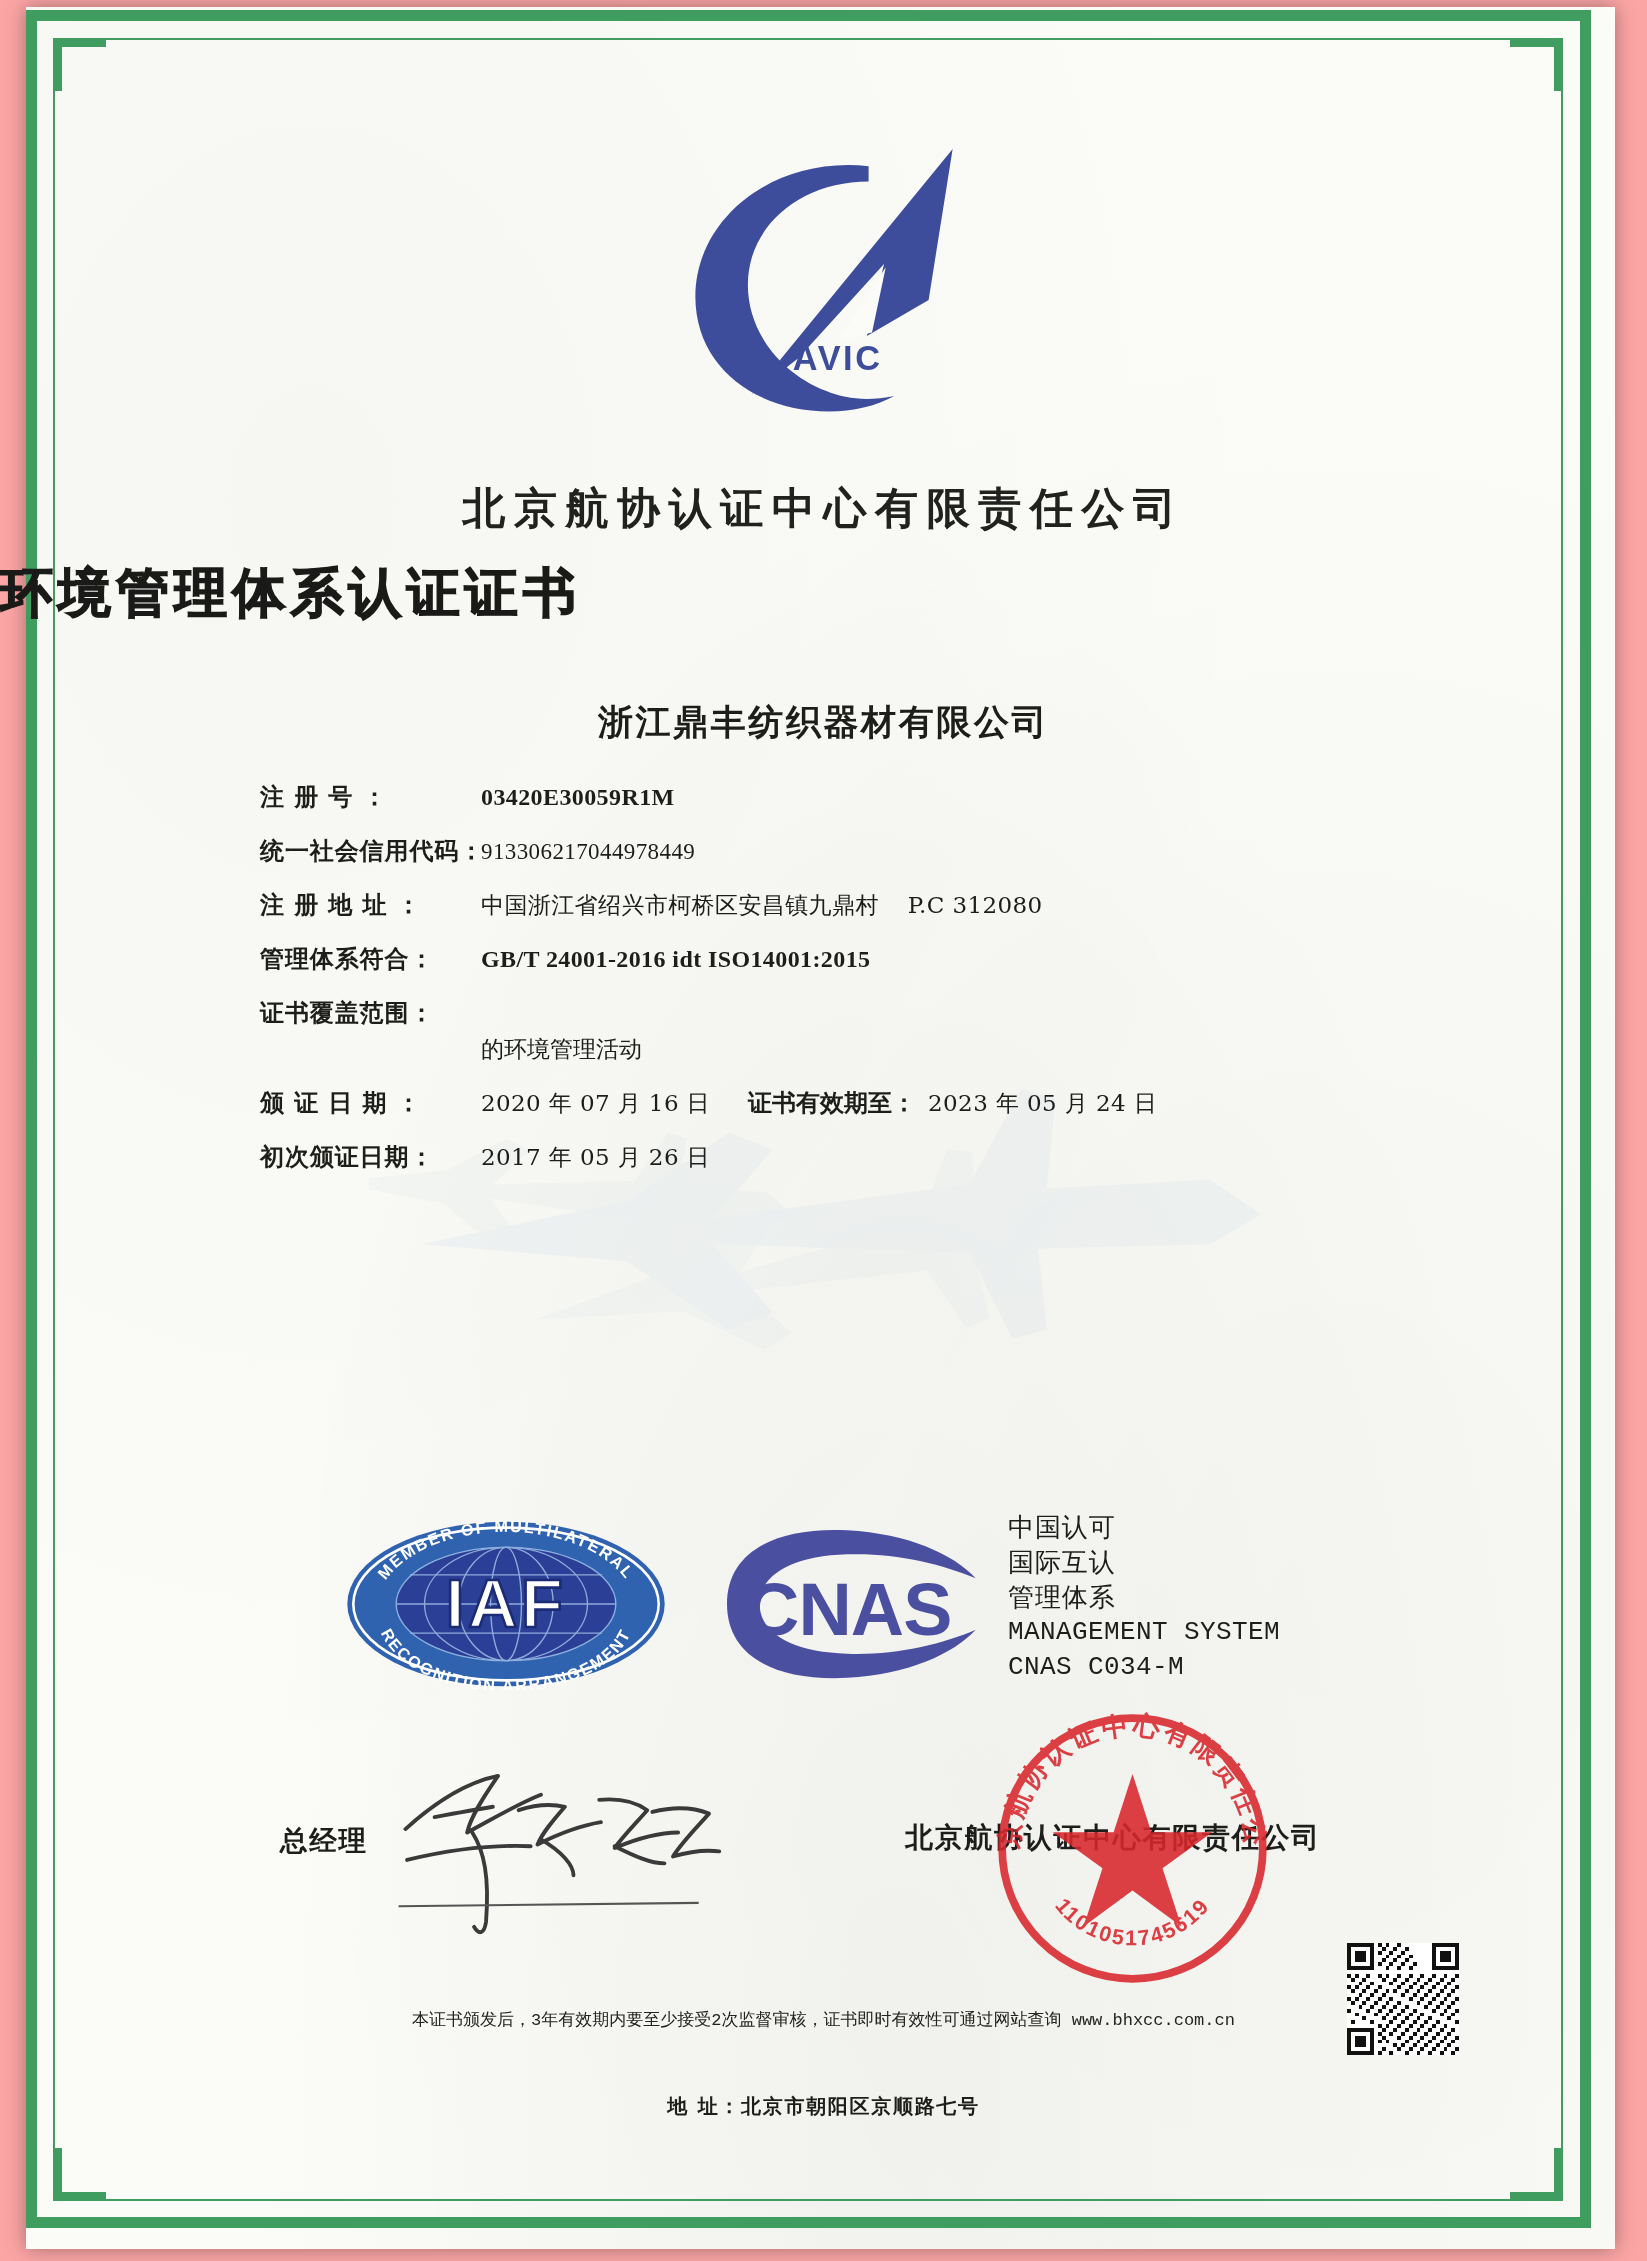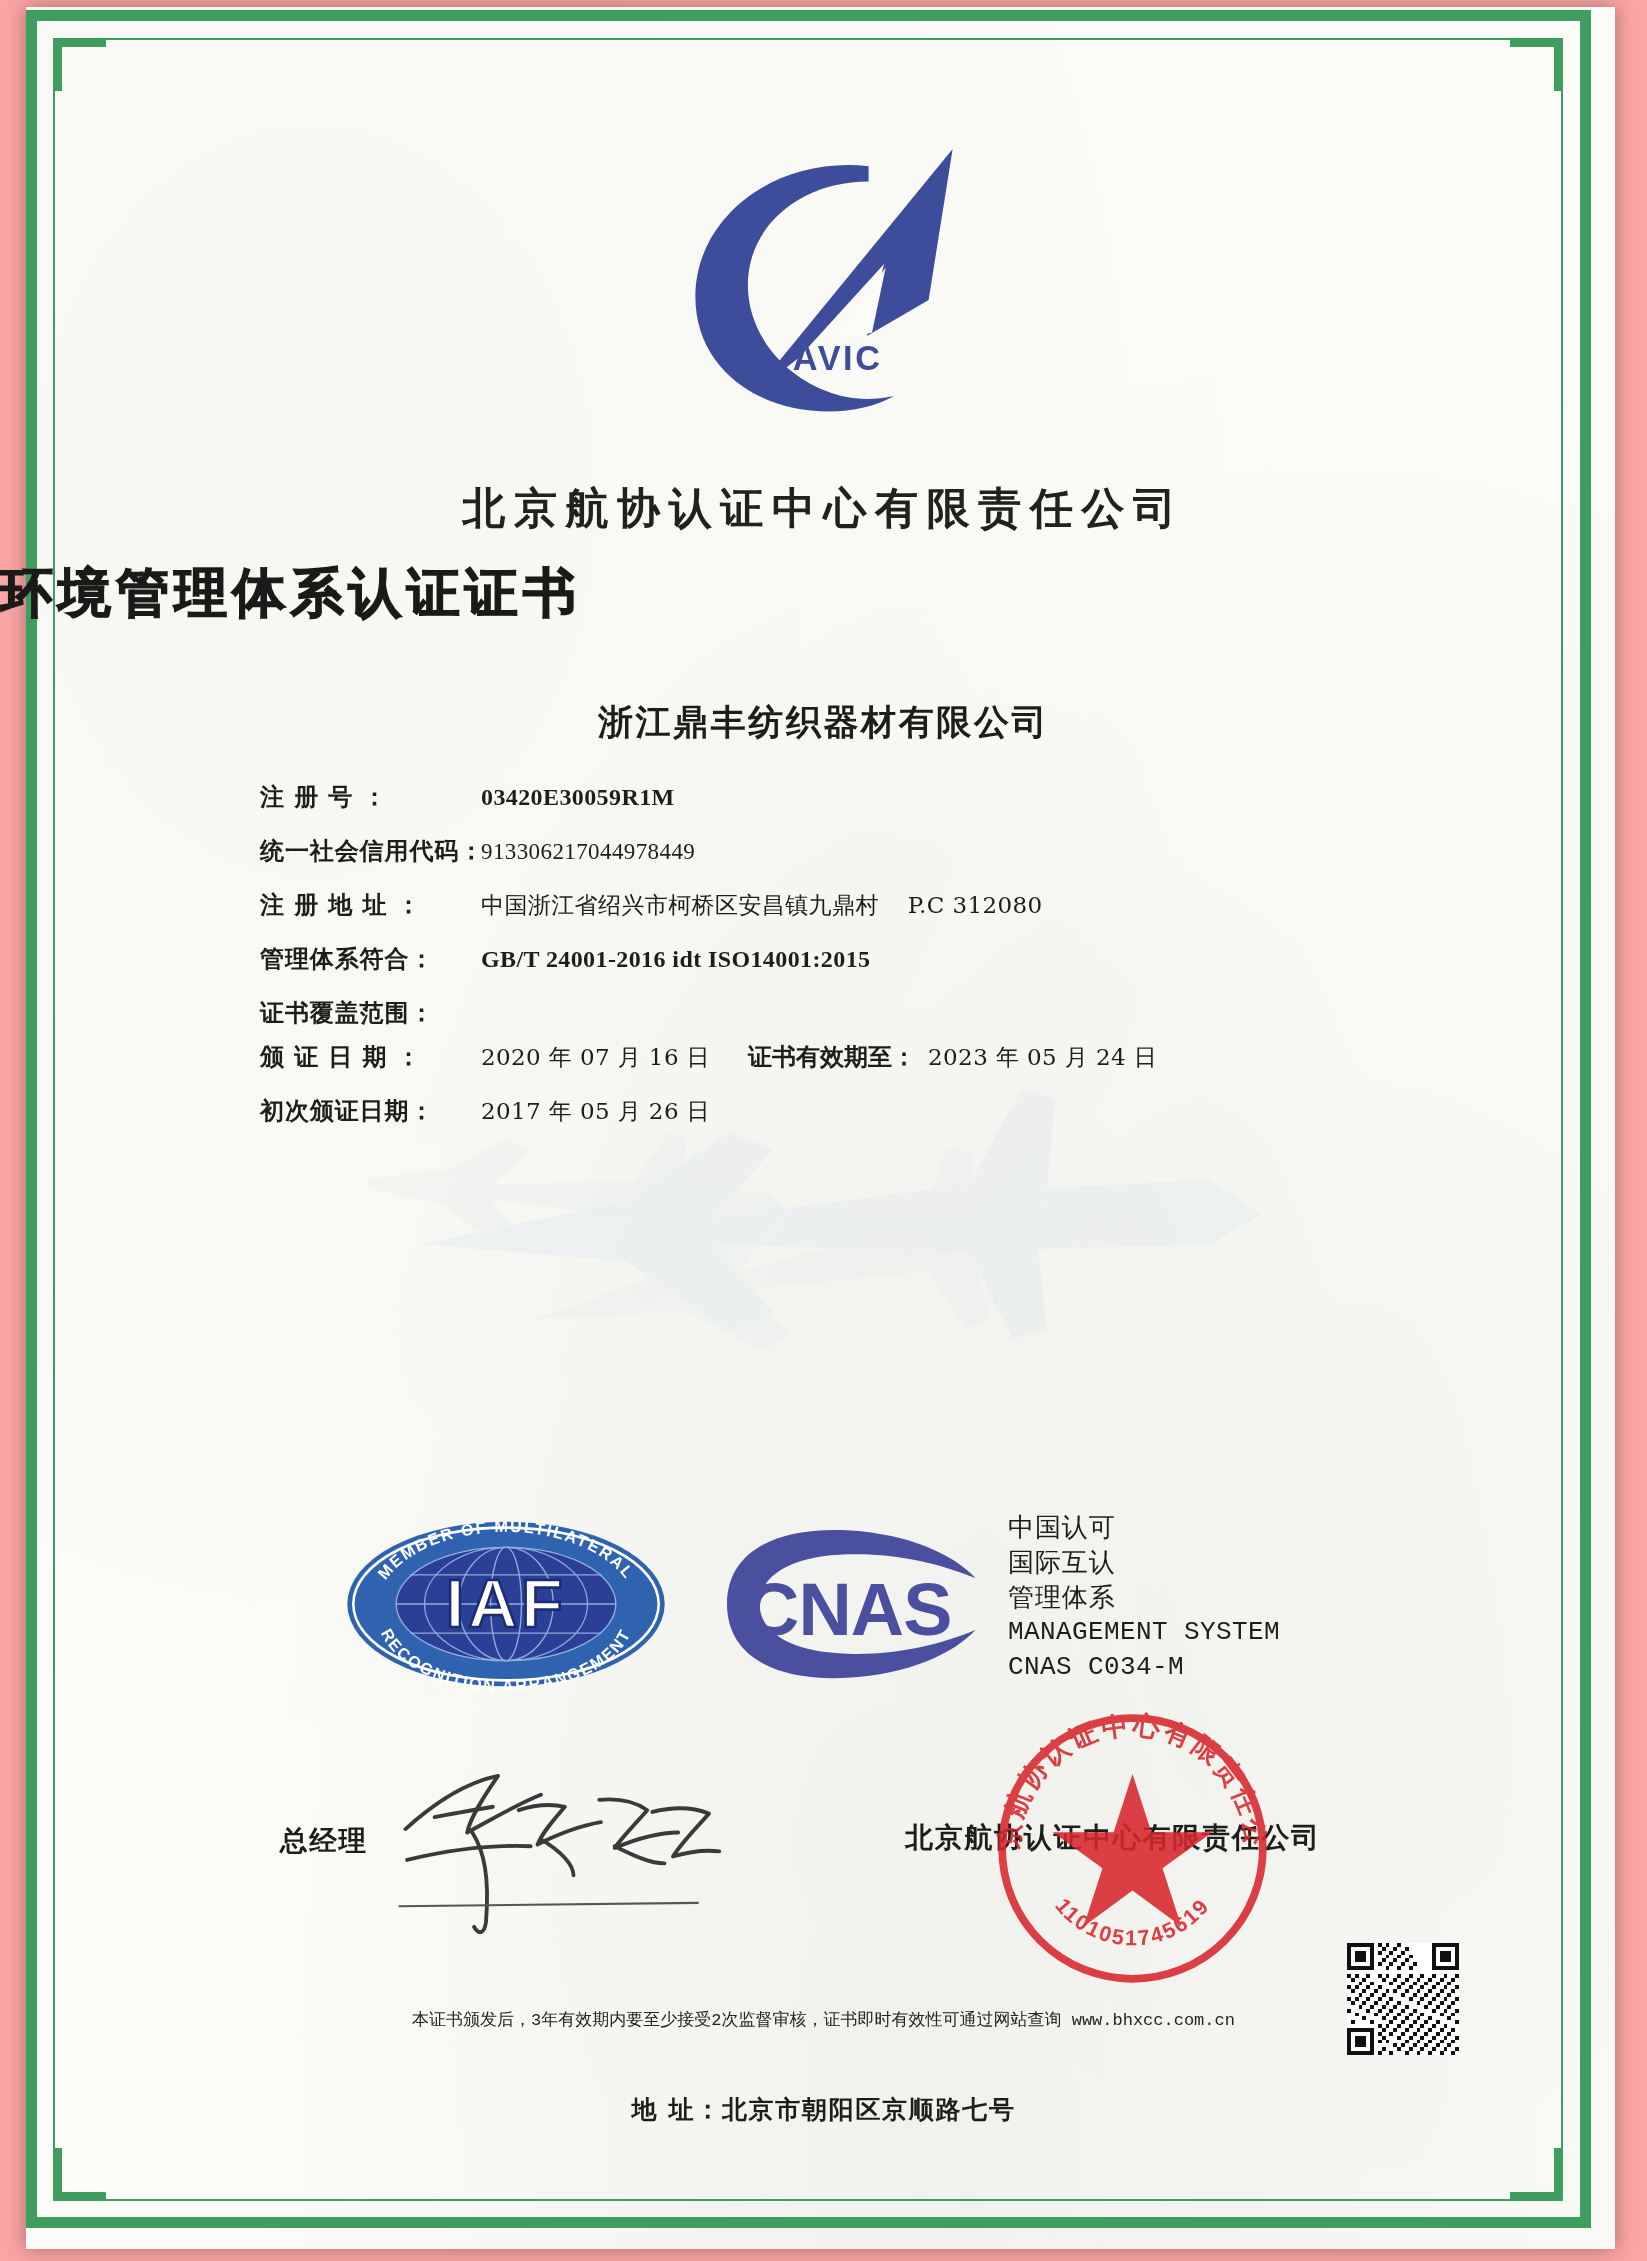--- a/index.html
+++ b/index.html
@@ -267,21 +267,21 @@
     font-size: 17px;
     line-height: 28px;
     color: #23231f;
   }
   .addr {
     position: absolute;
     left: 0; right: 0;
     top: 2093px;
     text-align: center;
     font-family: "DejaVu Serif", serif;
-    font-size: 25px;
+    font-size: 20px;
     font-weight: 600;
     color: #1d1d1b;
     letter-spacing: 1.7px;
   }
 </style>
 </head>
 <body>
 
 <div class="page">
   <div class="paper"></div>
@@ -336,20 +336,21 @@
     </div>
 
     <div class="row">
       <div class="lbl">管理体系符合：</div>
       <div class="val bold">GB/T 24001-2016 idt ISO14001:2015</div>
     </div>
 
     <div class="row" style="margin-bottom:12px">
       <div class="lbl">证书覆盖范围：</div>
     </div>
+    <div class="scope-line2">的环境管理活动</div>
 
     <div class="row date-row">
       <div class="lbl">颁 证 日 期 ：</div>
       <div class="val">2020 年 07 月 16 日</div>
       <div class="inline-lbl">证书有效期至：</div>
       <div class="val">2023 年 05 月 24 日</div>
     </div>
 
     <div class="row">
       <div class="lbl">初次颁证日期：</div>

